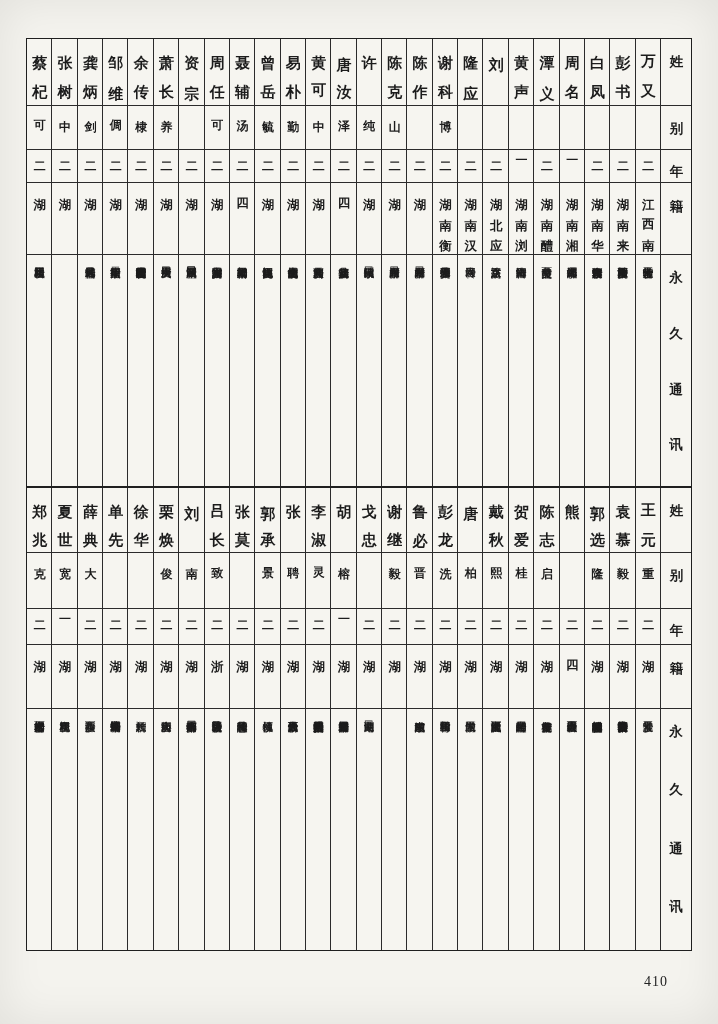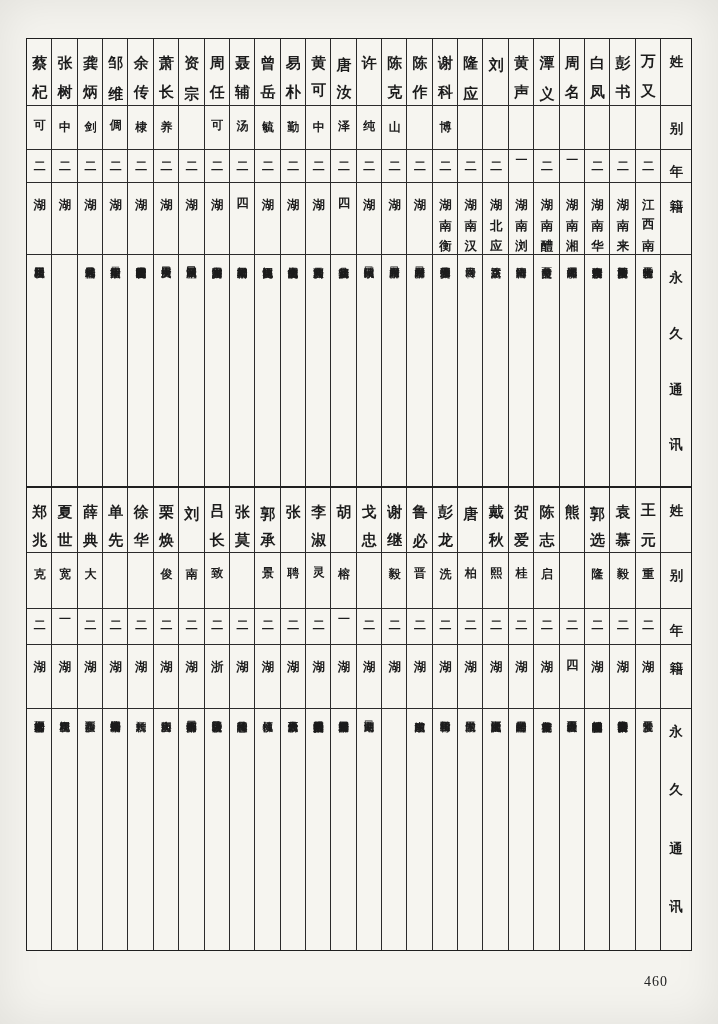--- a/index.html
+++ b/index.html
@@ -965,13 +965,13 @@
           <div class="vt just">湖南</div>
         </div>
     <div class="cell c-addr">
           <div class="vt">宁远沙坝郑家坪邮局转神山下</div>
         </div>
   </div>
     </div>
 
 </div>
 
-<div class="page-num">460</div>
+<div class="page-num">410</div>
 
 </body></html>

